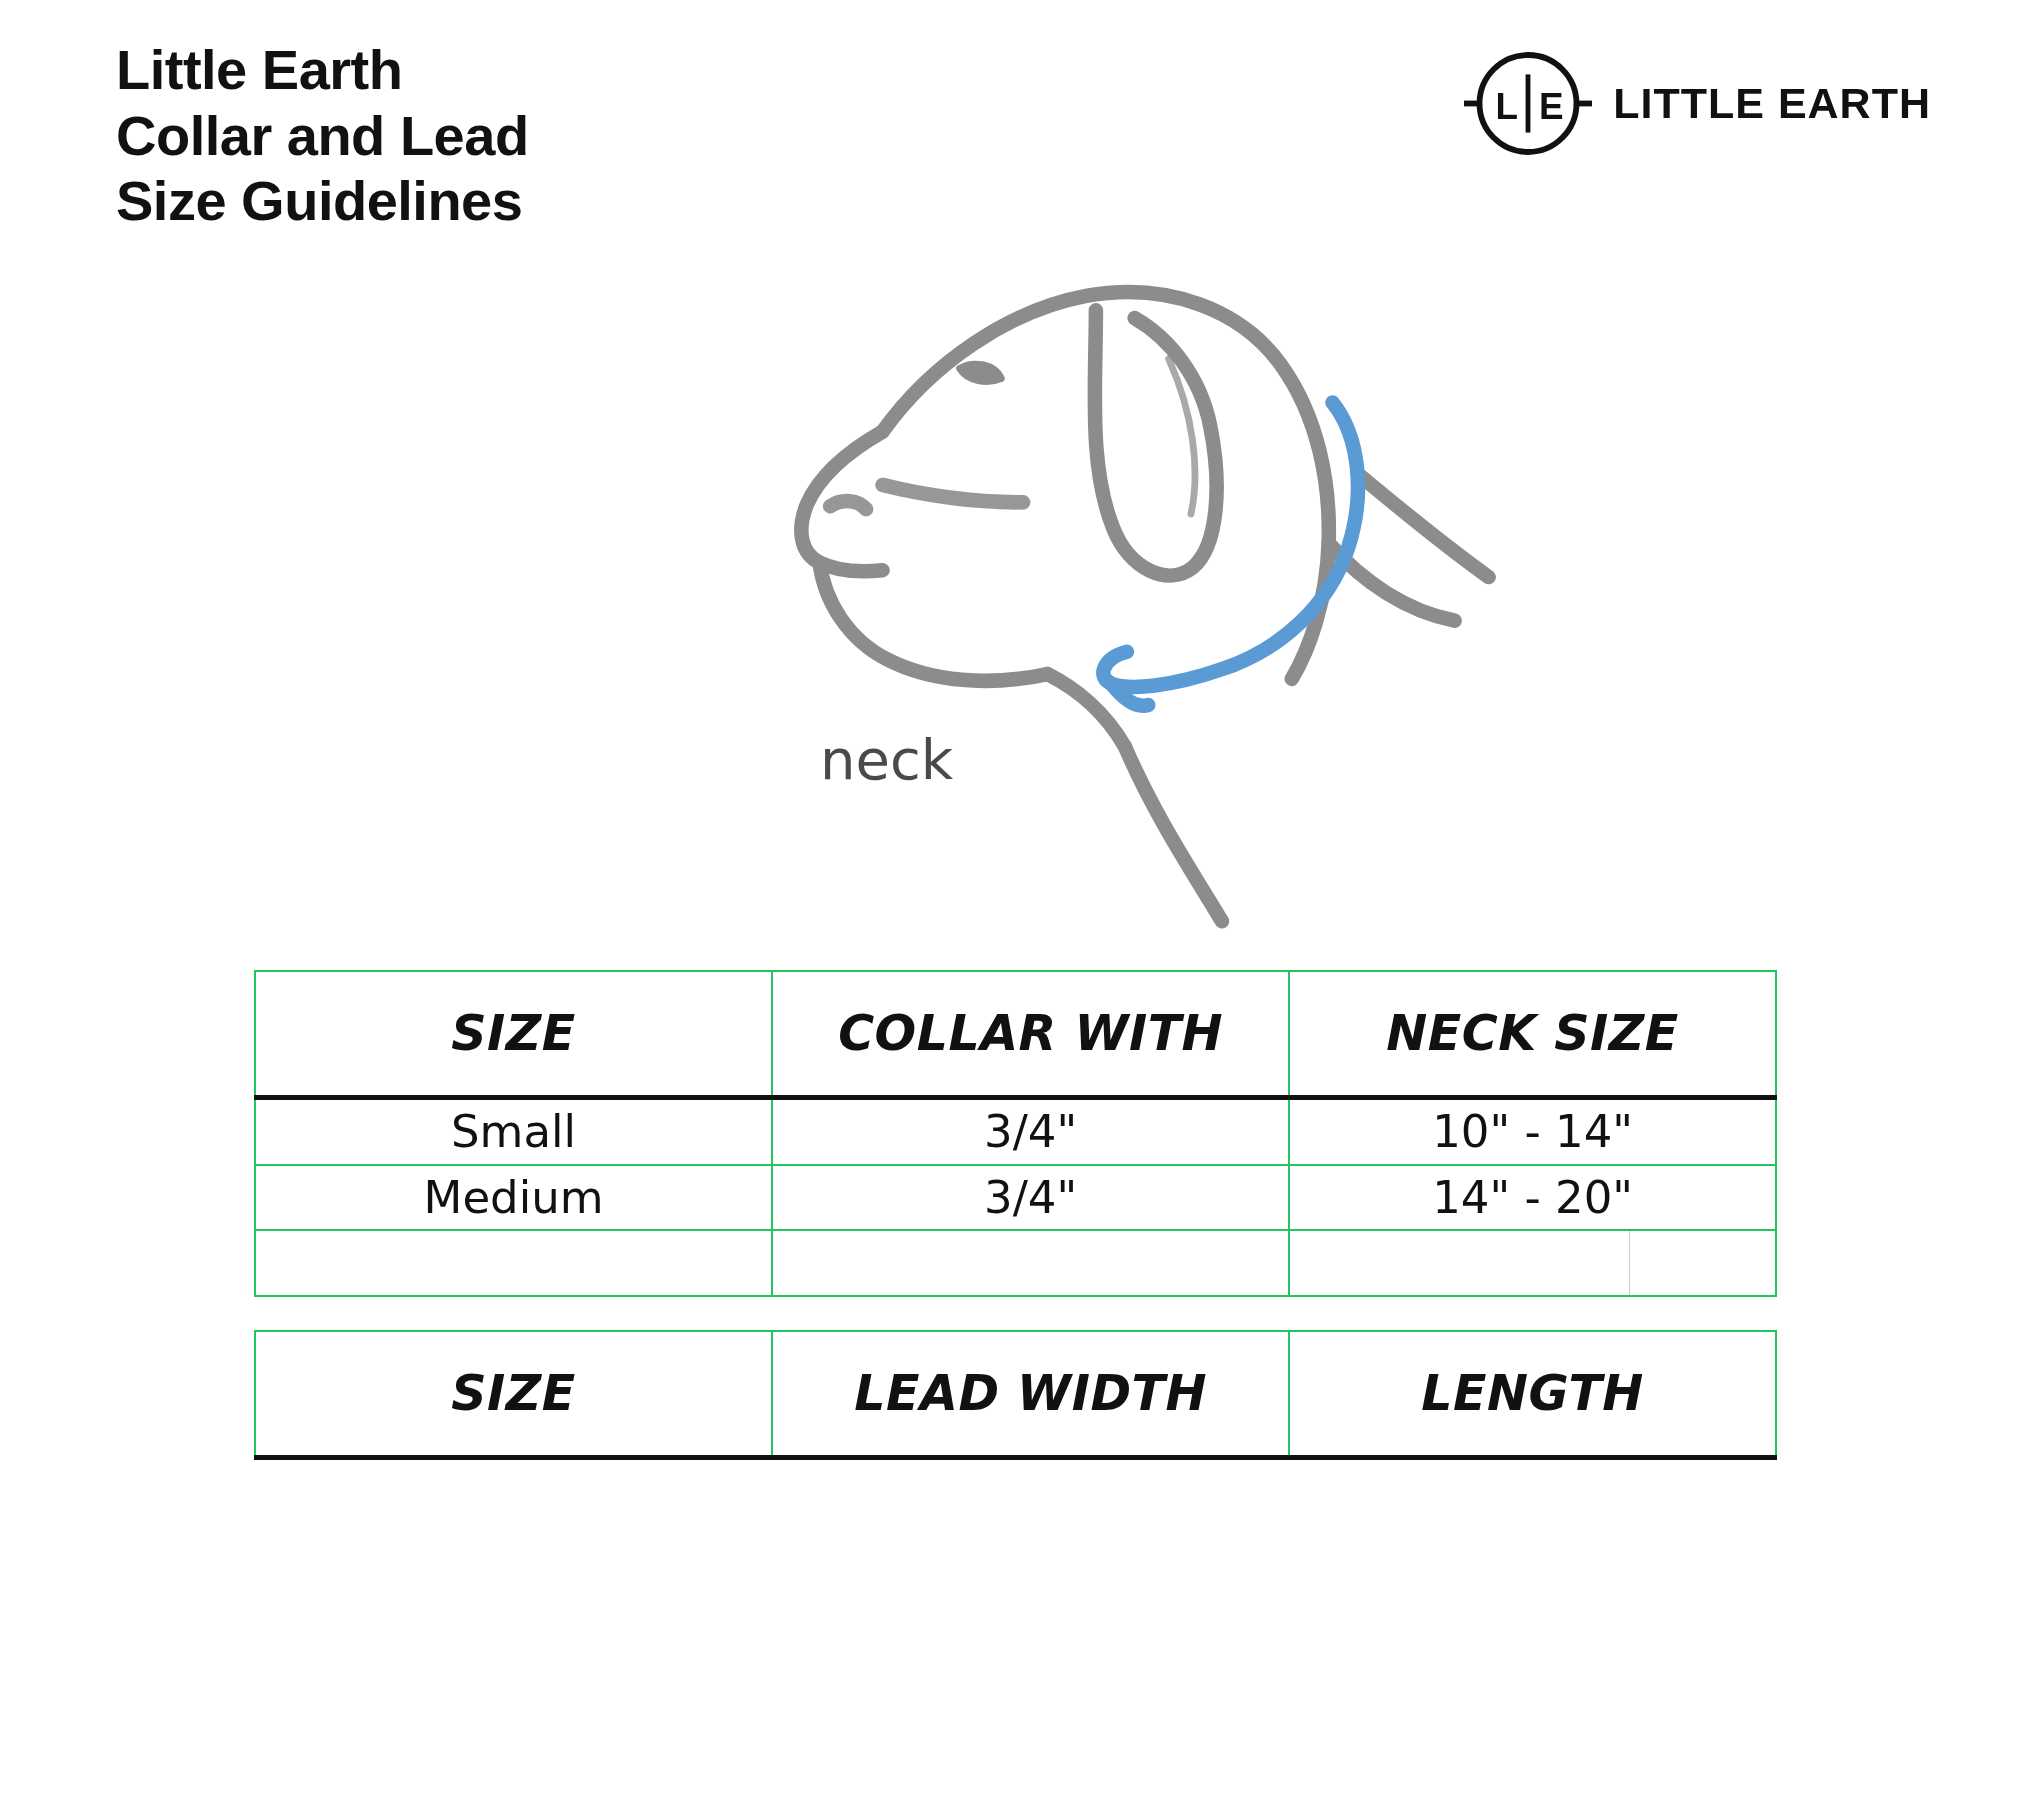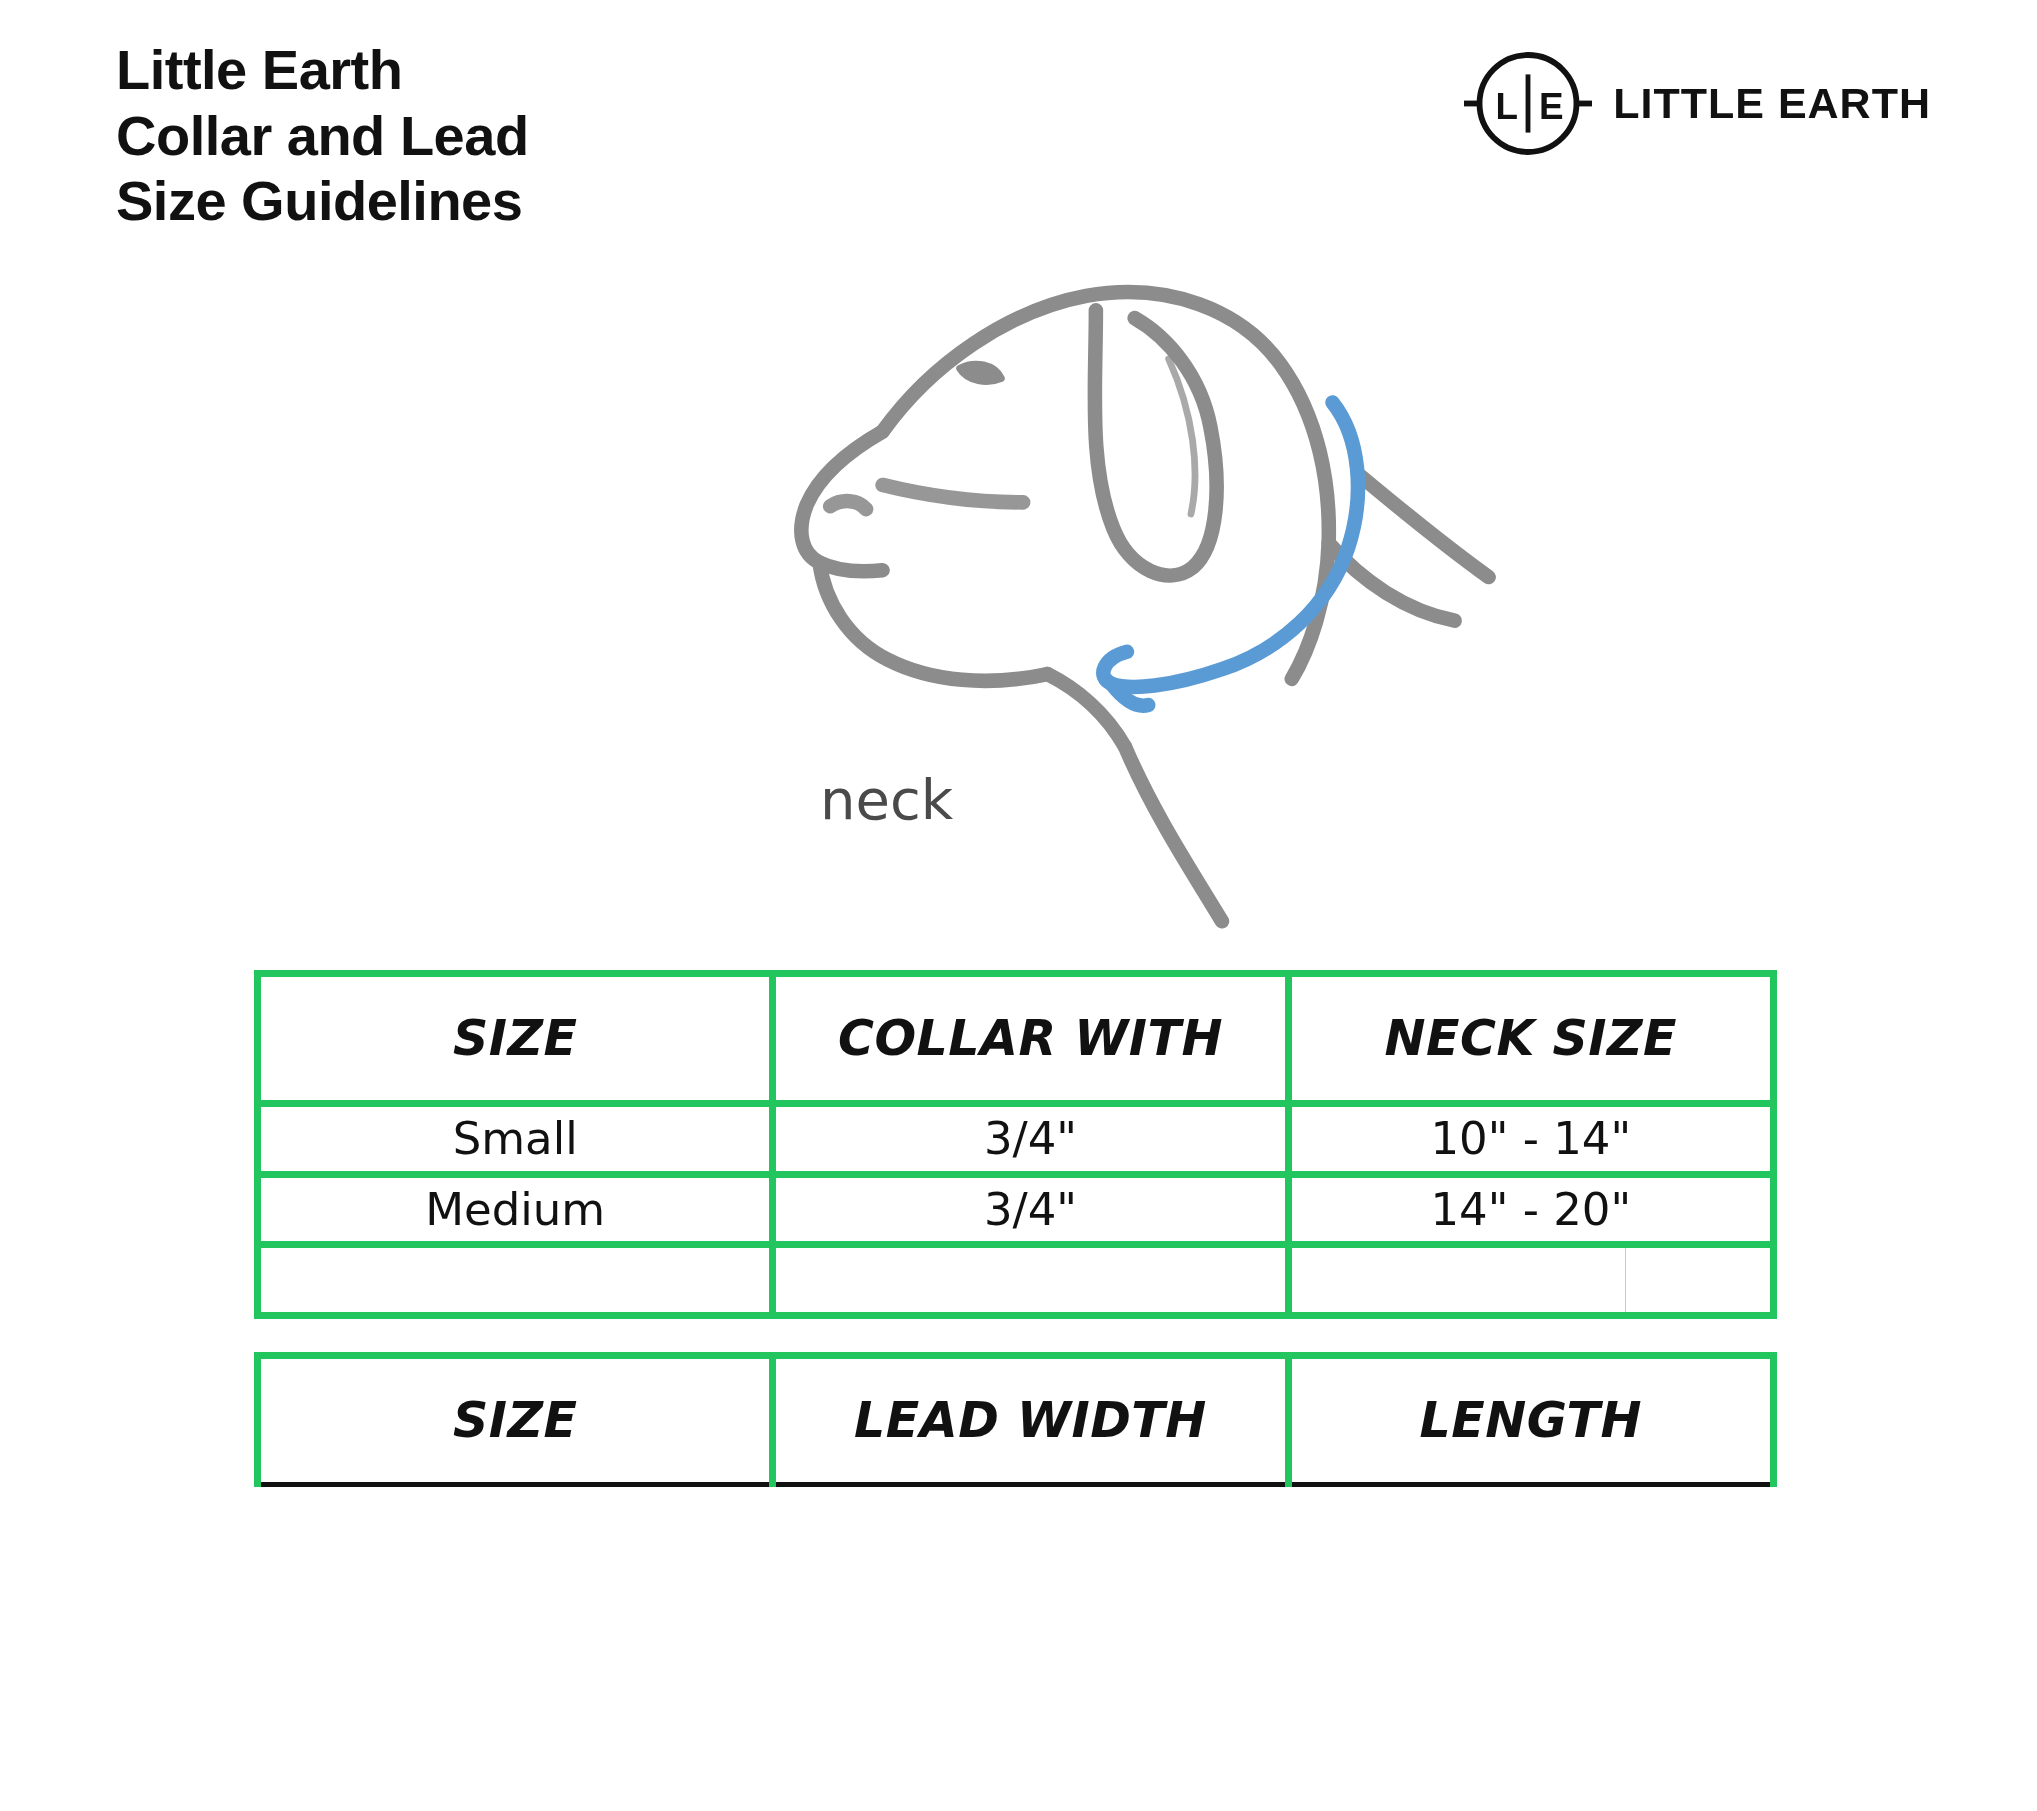--- a/index.html
+++ b/index.html
@@ -53,40 +53,40 @@
   .illustration {
     position: absolute;
     left: 640px;
     top: 194px;
     width: 873px;
     height: 737px;
   }
   .neck-label {
     position: absolute;
     left: 820px;
-    top: 767px;
+    top: 727px;
     font-size: 56px;
     color: #4a4a4a;
     font-family: "DejaVu Sans", sans-serif;
   }
 
   
   .table-wrap {
     position: absolute;
     left: 254px;
     top: 970px;
     width: 1523px;
   }
   table.size-table {
     border-collapse: collapse;
     width: 100%;
     table-layout: fixed;
   }
   table.size-table td, table.size-table th {
-    border: 7px solid #22c55e;
+    border: 2px solid #22c55e;
     text-align: center;
     font-size: 45px;
     font-family: "DejaVu Sans", sans-serif;
     color: #111111;
     padding: 3.9px 0;
     height: 56px;
   }
   table.size-table th {
     font-weight: bold;
     font-style: italic;

